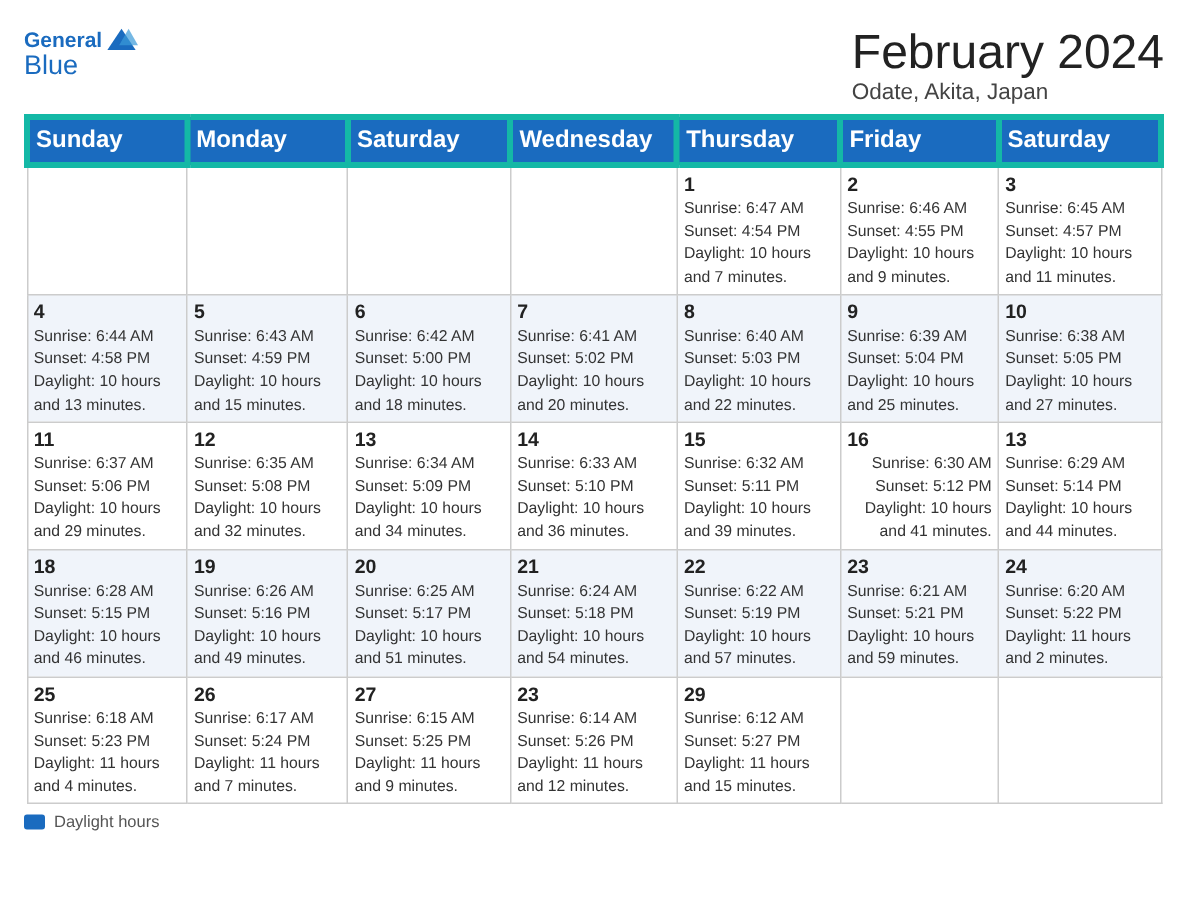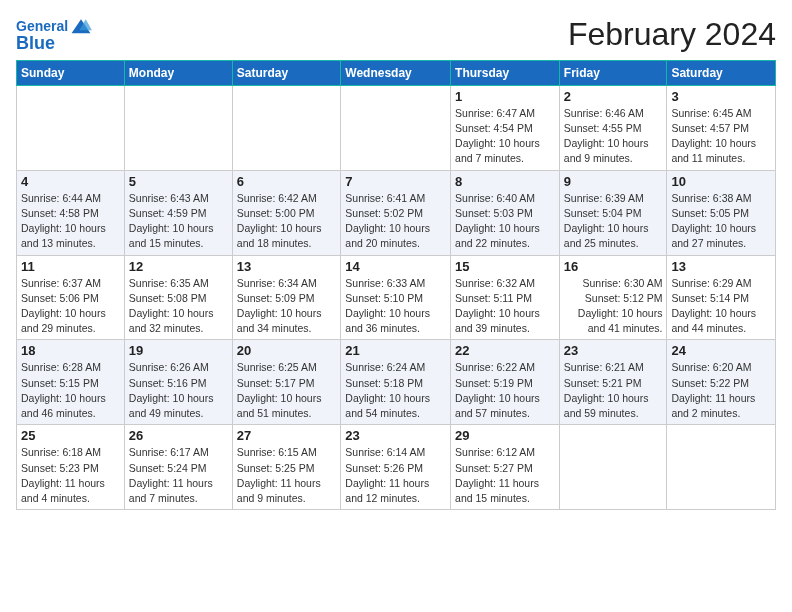--- a/index.html
+++ b/index.html
@@ -56,23 +56,23 @@
     .calendar {
       width: 100%;
       border-collapse: collapse;
       font-size: 11px;
     }
     .calendar thead th {
       background: #1a6bbf;
       color: #fff;
       padding: 5px 4px;
       text-align: left;
-      font-size: 12px;
+      font-size: 16px;
       font-weight: bold;
-      border: 1px solid #14b8a6;
+      border: 4px solid #14b8a6;
     }
     .calendar tbody td {
       border: 1px solid #ccc;
       vertical-align: top;
       padding: 3px 4px;
       width: 113px;
       min-height: 80px;
       background: #fff;
     }
     .calendar tbody tr:nth-child(even) td {
@@ -118,25 +118,26 @@
       <div style="display:flex;flex-direction:column;align-items:flex-start;">
         <div style="display:flex;align-items:center;">
           <span class="logo-text">
             <span>General</span>
           </span>
           <svg class="logo-icon" viewBox="0 0 28 28" xmlns="http://www.w3.org/2000/svg">
             <polygon points="14,4 26,22 2,22" fill="#1a6bbf"></polygon>
             <polygon points="20,4 28,18 12,18" fill="#3a9ad9" opacity="0.7"></polygon>
           </svg>
         </div>
-        <span class="logo-text" style="color:#1a6bbf;font-size:18px;font-weight:bold;margin-top:-4px;">Blue</span>
+        <span class="logo-text" style="color:#1a6bbf;font-size:18px;font-weight:normal;margin-top:-4px;">Blue</span>
       </div>
     </div>
     <div class="title-block">
       <div class="month-title">February 2024</div>
+      <div class="location-title">Odate, Akita, Japan</div>
     </div>
   </div>
 
   <table class="calendar">
     <thead>
       <tr>
       <th>Sunday</th>
           <th>Monday</th>
           <th>Saturday</th>
           <th>Wednesday</th>
@@ -361,13 +362,17 @@
 Sunset: 5:27 PM
 Daylight: 11 hours
 and 15 minutes.</div>
           </td>
           <td class="empty"></td>
           <td class="empty"></td>
         </tr>
       </tbody>
   </table>
 
+  <div class="footer-note">
+    <span class="daylight-bar"></span>
+    <span>Daylight hours</span>
+  </div>
 </div>
 
 </body></html>

